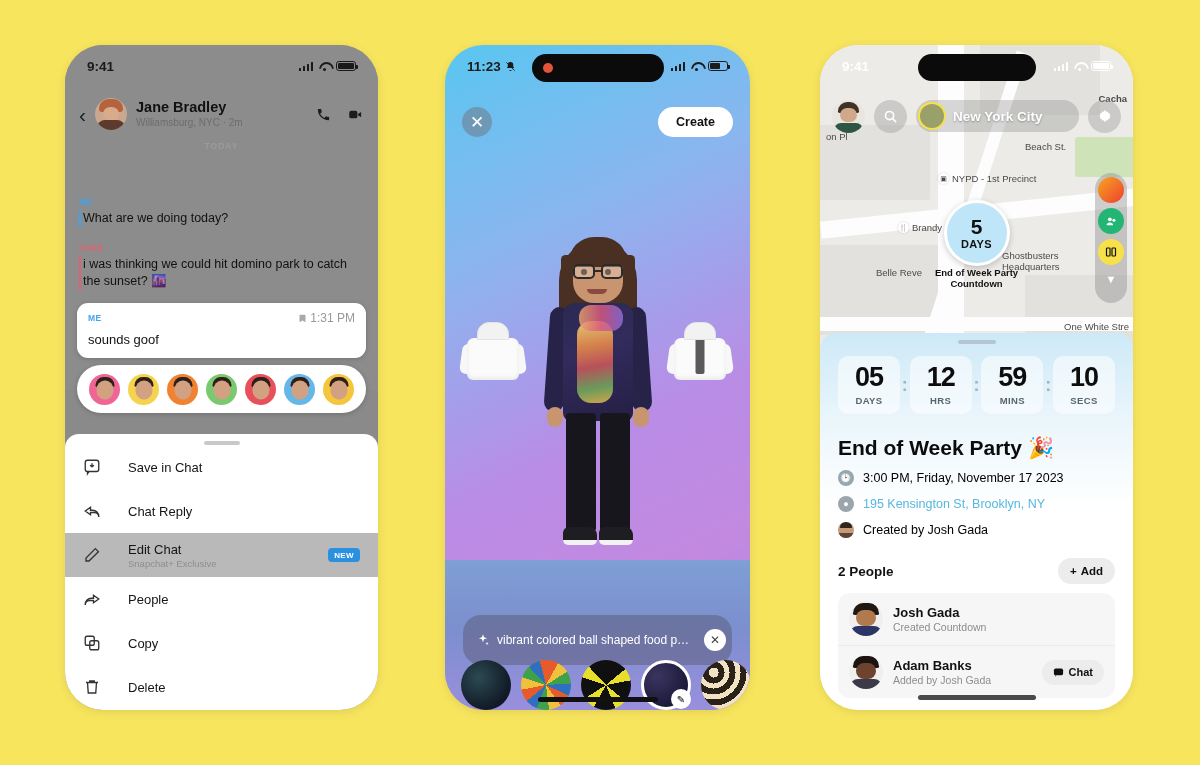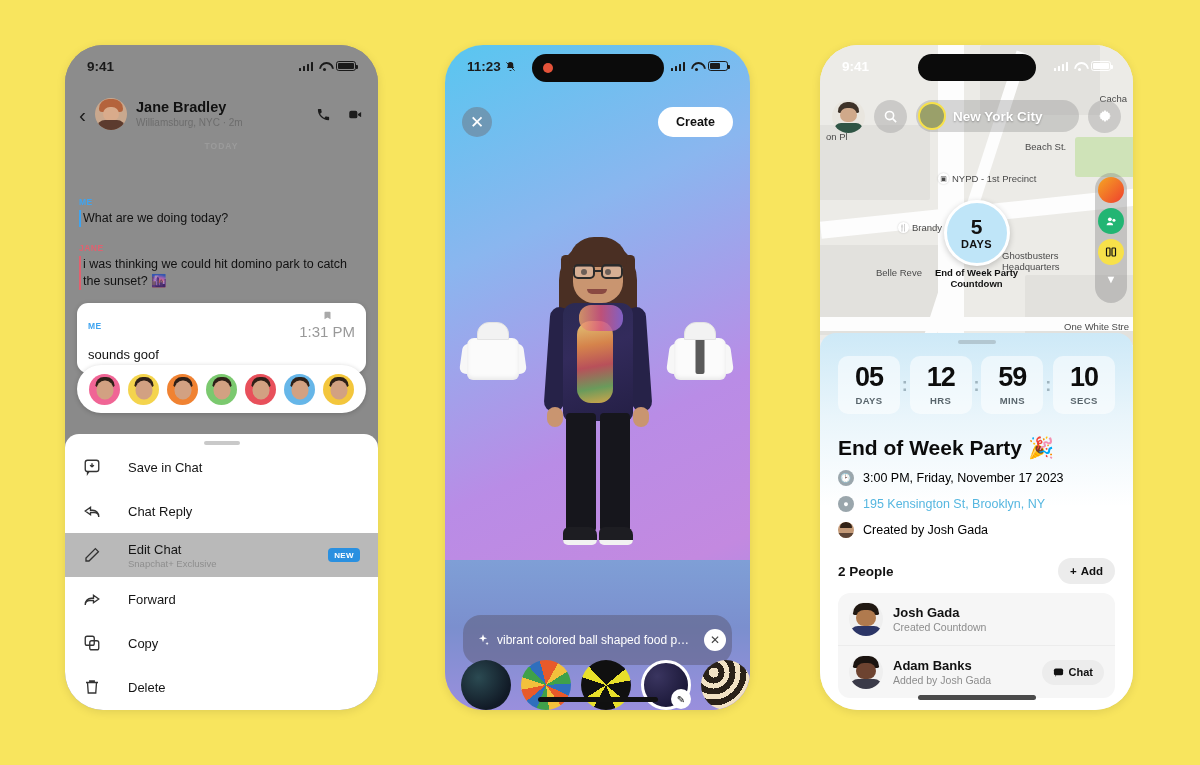--- a/index.html
+++ b/index.html
@@ -79,21 +79,21 @@
   .msg-me .msg-label { color:#3fa4f0; } .msg-me .msg-body { border-color:#3fa4f0; }
   .msg-jane .msg-label { color:#e0616f; } .msg-jane .msg-body { border-color:#e0616f; }
 
   .bubble-card {
     position:absolute; left:12px; right:12px; top:258px;
     background:#fff; border-radius:11px; padding:8px 11px 11px;
     box-shadow:0 1px 5px rgba(0,0,0,.18);
   }
   .bc-head { display:flex; justify-content:space-between; align-items:center; }
   .bc-me { font-size:8.5px; font-weight:bold; color:#3fa4f0; letter-spacing:.4px; }
-  .bc-time { font-size:15px; color:#999; display:flex; align-items:center; gap:3px;flex-direction:column; }
+  .bc-time { font-size:12px; color:#999; display:flex; align-items:center; gap:3px; }
   .bc-text { font-size:13px; color:#111; margin-top:7px; }
 
   .react-bar {
     position:absolute; left:12px; right:12px; top:320px; height:48px;
     background:#fff; border-radius:24px; display:flex; align-items:center;
     justify-content:space-around; padding:0 8px; box-shadow:0 1px 5px rgba(0,0,0,.2);
   }
   .react { width:31px;height:31px;border-radius:50%;position:relative;overflow:hidden; }
   .react .rface{position:absolute;left:50%;top:54%;transform:translate(-50%,-50%);
     width:17px;height:19px;border-radius:48%;background:#d2a182;}
@@ -435,21 +435,21 @@
         <div class="mi-sub">Snapchat+ Exclusive</div>
       </div>
       <span class="new-badge">NEW</span>
     </div>
 
     <div class="menu-item">
       <svg class="mi-icon" viewBox="0 0 24 24" fill="none" stroke="currentColor" stroke-width="1.8">
           <path d="M14 7l7 5-7 5v-3H9a6 6 0 00-6 6v-1a8 8 0 018-8h3V7z"></path>
         </svg>
       <div class="mi-text">
-          <div class="mi-label">Forward</div>
+          <div class="mi-label">People</div>
         </div>
     </div>
 
     <div class="menu-item">
       <svg class="mi-icon" viewBox="0 0 24 24" fill="none" stroke="currentColor" stroke-width="1.8">
           <rect x="3" y="3" width="12" height="12" rx="2.5"></rect>
           <rect x="9" y="9" width="12" height="12" rx="2.5"></rect>
         </svg>
       <div class="mi-text">
           <div class="mi-label">Copy</div>
@@ -571,21 +571,21 @@
     <div class="map-block" style="left:-10px;top:200px;width:140px;height:90px;"></div>
     <div class="map-block" style="left:160px;top:0px;width:120px;height:70px;"></div>
     <div class="map-block" style="left:205px;top:230px;width:130px;height:70px;"></div>
     <div class="map-green" style="left:255px;top:92px;width:70px;height:40px;"></div>
     <div class="map-road" style="left:118px;top:0;width:26px;height:300px;"></div>
     <div class="map-road" style="left:0;top:160px;width:320px;height:17px;transform:rotate(-6deg);"></div>
     <div class="map-road" style="left:150px;top:0;width:12px;height:300px;transform:rotate(18deg);"></div>
     <div class="map-road" style="left:0;top:272px;width:320px;height:14px;"></div>
 
     <div class="map-label" style="left:6px;top:86px;">on Pl</div>
-    <div class="map-label" style="right:6px;top:48px;font-weight:normal;">Cacha</div>
+    <div class="map-label" style="right:6px;top:48px;font-weight:bold;">Cacha</div>
     <div class="map-label" style="left:205px;top:96px;">Beach St.</div>
     <div class="map-label" style="left:118px;top:128px;">
       <span class="poi">▣</span>
       <span>NYPD - 1st Precinct</span>
     </div>
     <div class="map-label" style="left:78px;top:177px;">
       <span class="poi">🍴</span>
       <span>Brandy</span>
     </div>
     <div class="map-label" style="left:56px;top:222px;">Belle Reve</div>

